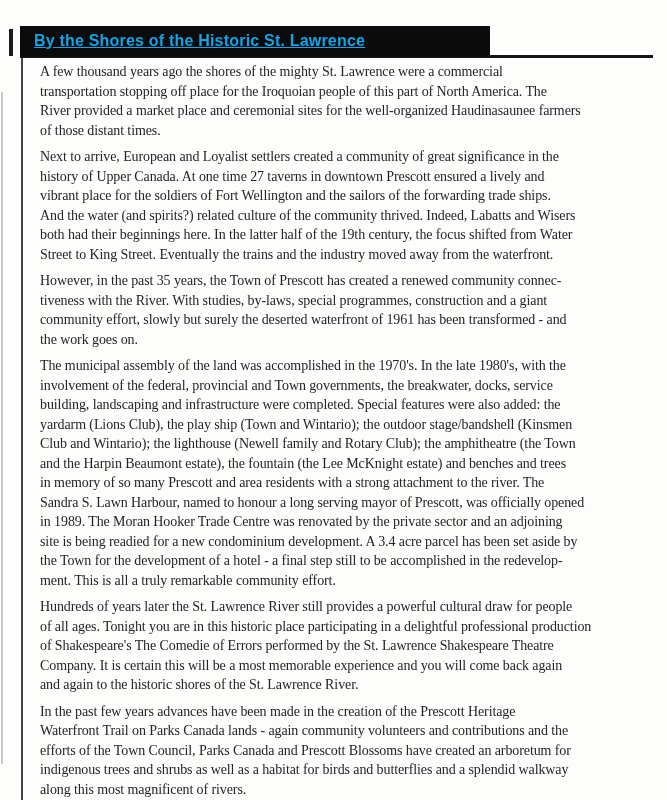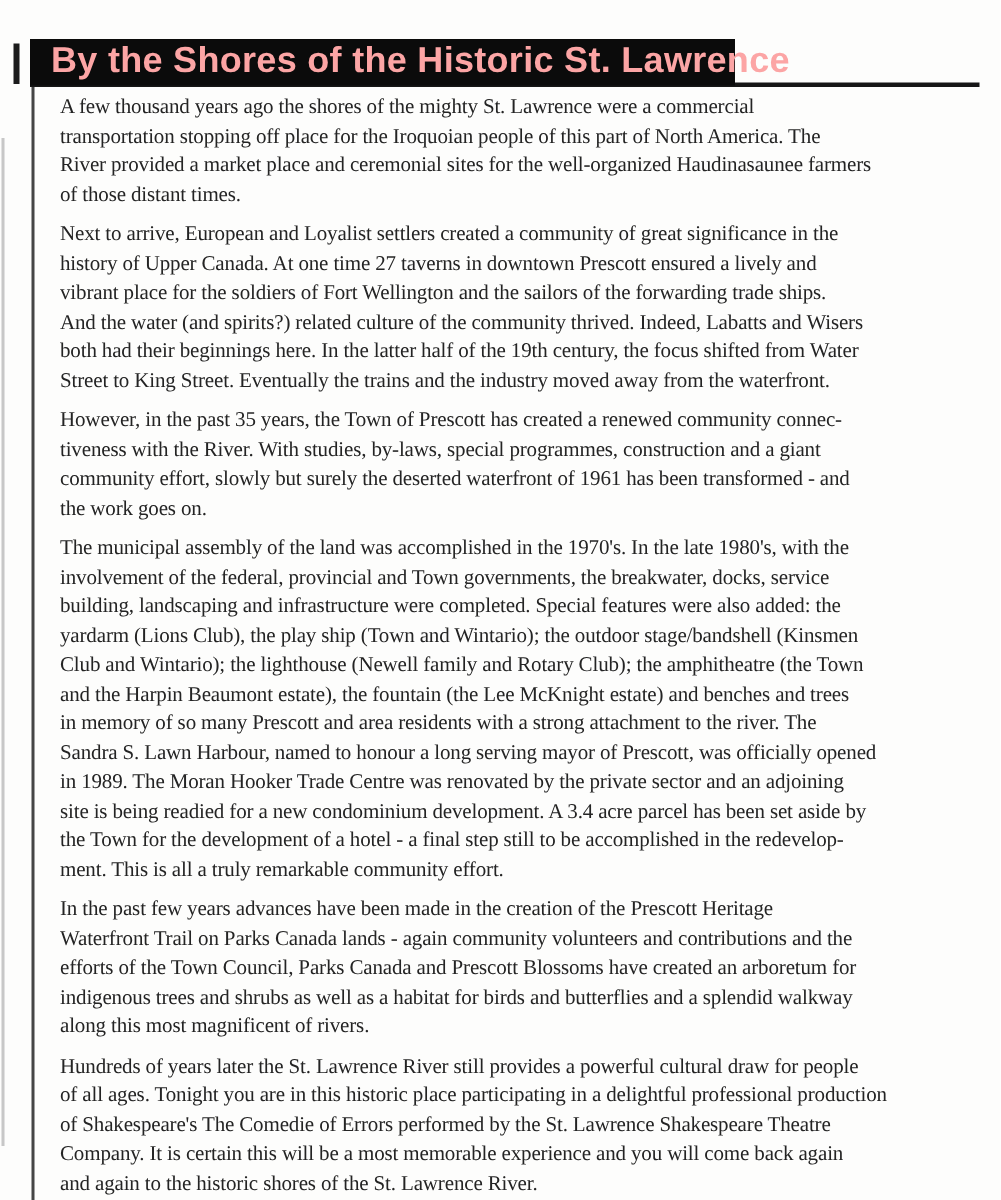--- a/index.html
+++ b/index.html
@@ -48,25 +48,26 @@
     top: 26px;
     width: 470px;
     height: 31px;
     background: #0b0b0b;
     display: flex;
     align-items: center;
   }
   .title-bar h1 {
     margin: 0;
     padding: 0 0 2px 14px;
-    color: #fca5a5;
-    font-size: 24px;
+    color: #0ea5e9;
+    font-size: 16px;
     font-weight: bold;
     letter-spacing: 0.2px;
     white-space: nowrap;
+    text-decoration: underline;
   }
   .left-border {
     position: absolute;
     left: 21px;
     top: 58px;
     width: 2px;
     height: 742px;
     background: #454545;
   }
   .content {
@@ -120,24 +121,24 @@
 building, landscaping and infrastructure were completed. Special features were also added: the
 yardarm (Lions Club), the play ship (Town and Wintario); the outdoor stage/bandshell (Kinsmen
 Club and Wintario); the lighthouse (Newell family and Rotary Club); the amphitheatre (the Town
 and the Harpin Beaumont estate), the fountain (the Lee McKnight estate) and benches and trees
 in memory of so many Prescott and area residents with a strong attachment to the river. The
 Sandra S. Lawn Harbour, named to honour a long serving mayor of Prescott, was officially opened
 in 1989. The Moran Hooker Trade Centre was renovated by the private sector and an adjoining
 site is being readied for a new condominium development. A 3.4 acre parcel has been set aside by
 the Town for the development of a hotel - a final step still to be accomplished in the redevelop-
 ment. This is all a truly remarkable community effort.</p>
+    <p>Hundreds of years later the St. Lawrence River still provides a powerful cultural draw for people
+of all ages. Tonight you are in this historic place participating in a delightful professional production
+of Shakespeare's The Comedie of Errors performed by the St. Lawrence Shakespeare Theatre
+Company. It is certain this will be a most memorable experience and you will come back again
+and again to the historic shores of the St. Lawrence River.</p>
     <p>In the past few years advances have been made in the creation of the Prescott Heritage
 Waterfront Trail on Parks Canada lands - again community volunteers and contributions and the
 efforts of the Town Council, Parks Canada and Prescott Blossoms have created an arboretum for
 indigenous trees and shrubs as well as a habitat for birds and butterflies and a splendid walkway
 along this most magnificent of rivers.</p>
-    <p>Hundreds of years later the St. Lawrence River still provides a powerful cultural draw for people
-of all ages. Tonight you are in this historic place participating in a delightful professional production
-of Shakespeare's The Comedie of Errors performed by the St. Lawrence Shakespeare Theatre
-Company. It is certain this will be a most memorable experience and you will come back again
-and again to the historic shores of the St. Lawrence River.</p>
   </div>
 </div>
 
 </body></html>

